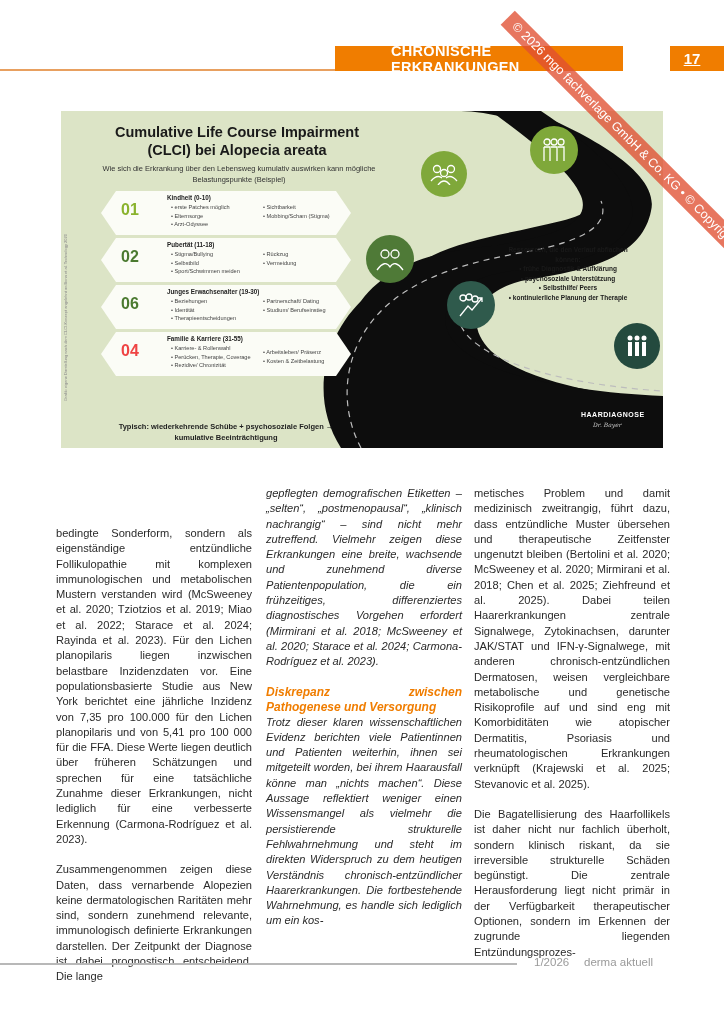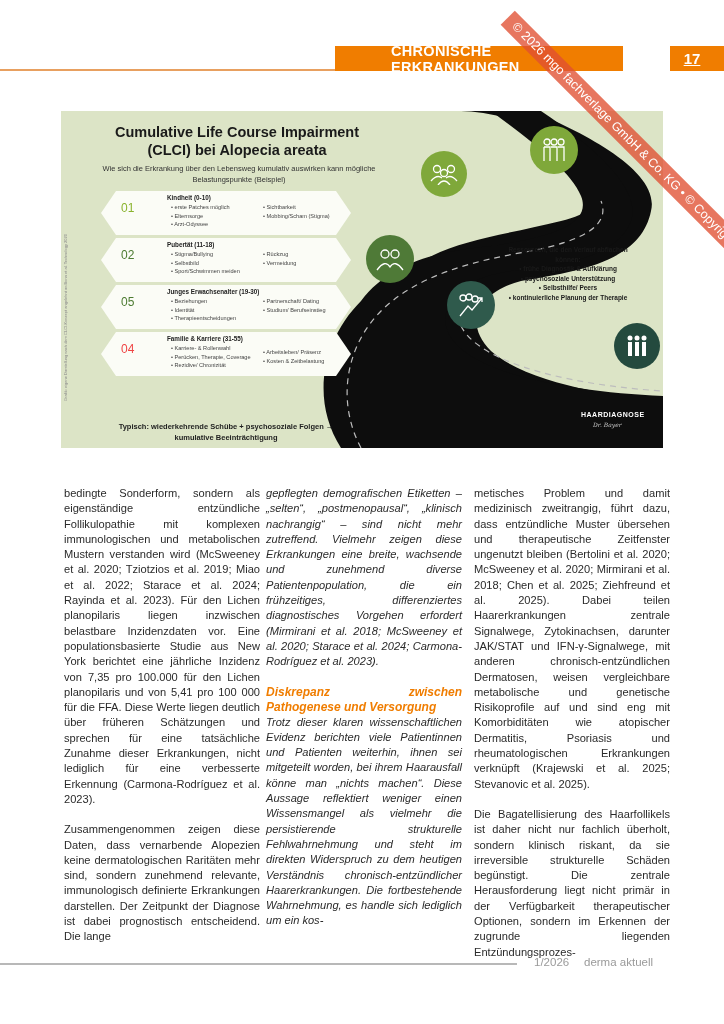--- a/index.html
+++ b/index.html
@@ -13,37 +13,37 @@
   
   .watermark { position:absolute; left:455px; top:135px; width:360px; height:20px; background:rgba(224,80,50,0.78); color:#fff; font-size:12.5px; transform:rotate(45deg); transform-origin:center; display:flex; align-items:center; justify-content:center; white-space:nowrap; z-index:10; }
 
   
   .info { position:absolute; left:61px; top:111px; width:602px; height:337px; background:#dce4c6; overflow:hidden; }
   .info-title { position:absolute; left:40px; top:12px; width:272px; text-align:center; font-weight:bold; font-size:14.5px; line-height:18px; color:#1a1a1a; }
   .info-sub { position:absolute; left:28px; top:52px; width:300px; text-align:center; font-size:7.5px; line-height:11px; color:#333; }
   .side-note { position:absolute; left:2px; top:90px; width:12px; height:200px; writing-mode:vertical-rl; transform:rotate(180deg); font-size:4px; color:#888; white-space:nowrap; overflow:hidden; }
   .stages { position:absolute; left:40px; top:80px; width:250px; }
   .stage { position:relative; height:44px; margin-bottom:3px; background:#fbfcf6; clip-path:polygon(6% 0, 94% 0, 100% 50%, 94% 100%, 6% 100%, 0 50%); }
-  .stage-num { position:absolute; left:20px; top:10px; font-weight:normal; font-size:12px; }
+  .stage-num { position:absolute; left:20px; top:10px; font-weight:bold; font-size:16px; }
   .stage-title { position:absolute; left:66px; top:3px; font-weight:bold; font-size:6.3px; color:#222; }
   .stage-col1 { position:absolute; left:70px; top:12px; font-size:5.6px; line-height:8.5px; color:#444; }
   .stage-col2 { position:absolute; left:162px; top:12px; font-size:5.6px; line-height:8.5px; color:#444; }
   .stage-col1 div::before, .stage-col2 div::before { content:"•  "; }
   .info-foot { position:absolute; left:40px; top:310px; width:250px; text-align:center; font-weight:bold; font-size:7.5px; line-height:11px; color:#222; }
   .road { position:absolute; left:0; top:0; }
   .circle { position:absolute; border-radius:50%; display:flex; align-items:center; justify-content:center; color:#fff; font-size:16px; }
   .res-box { position:absolute; left:442px; top:134px; width:130px; text-align:center; font-weight:bold; font-size:6.5px; line-height:9.5px; color:#1a1a1a; }
   .res-list div::before { content:"•  "; }
   .brand { position:absolute; left:520px; top:300px; font-size:7px; letter-spacing:0.5px; color:#fff; font-weight:bold; }
   .brand-sig { position:absolute; left:532px; top:310px; font-size:6px; color:#ccc; font-style:italic; font-family:"DejaVu Serif", serif; }
 
   
   .col { position:absolute; top:486px; width:196px; font-size:11.1px; line-height:15.3px; color:#2a2a2a; text-align:justify; }
   .col p { margin:0 0 15px 0; }
-  .col1 { left:64px; }
+  .col1 { left:56px;margin-top:40px; }
   .col2 { left:266px;font-style:italic; }
   .col3 { left:474px; }
   .subhead { color:#f07d00; font-weight:bold; font-size:12px; line-height:15px; margin:0; }
 
   
   .foot-line { position:absolute; left:0; top:963px; width:517px; height:2px; background:#b8b8b8; }
   .foot-issue { position:absolute; left:534px; top:956px; font-size:11.5px; color:#9a9a9a; }
   .foot-mag { position:absolute; left:584px; top:956px; font-size:11.5px; color:#9a9a9a; }
 </style>
 </head>
@@ -88,21 +88,21 @@
         <div>Stigma/Bullying</div>
         <div>Selbstbild</div>
         <div>Sport/Schwimmen meiden</div>
       </div>
       <div class="stage-col2">
         <div>Rückzug</div>
         <div>Vermeidung</div>
       </div>
     </div>
     <div class="stage">
-      <div class="stage-num" style="color:#4b7a30">05</div>
+      <div class="stage-num" style="color:#4b7a30">06</div>
       <div class="stage-title">Junges Erwachsenalter (19-30)</div>
       <div class="stage-col1">
         <div>Beziehungen</div>
         <div>Identität</div>
         <div>Therapieentscheidungen</div>
       </div>
       <div class="stage-col2">
         <div>Partnerschaft/ Dating</div>
         <div>Studium/ Berufseinstieg</div>
       </div>

